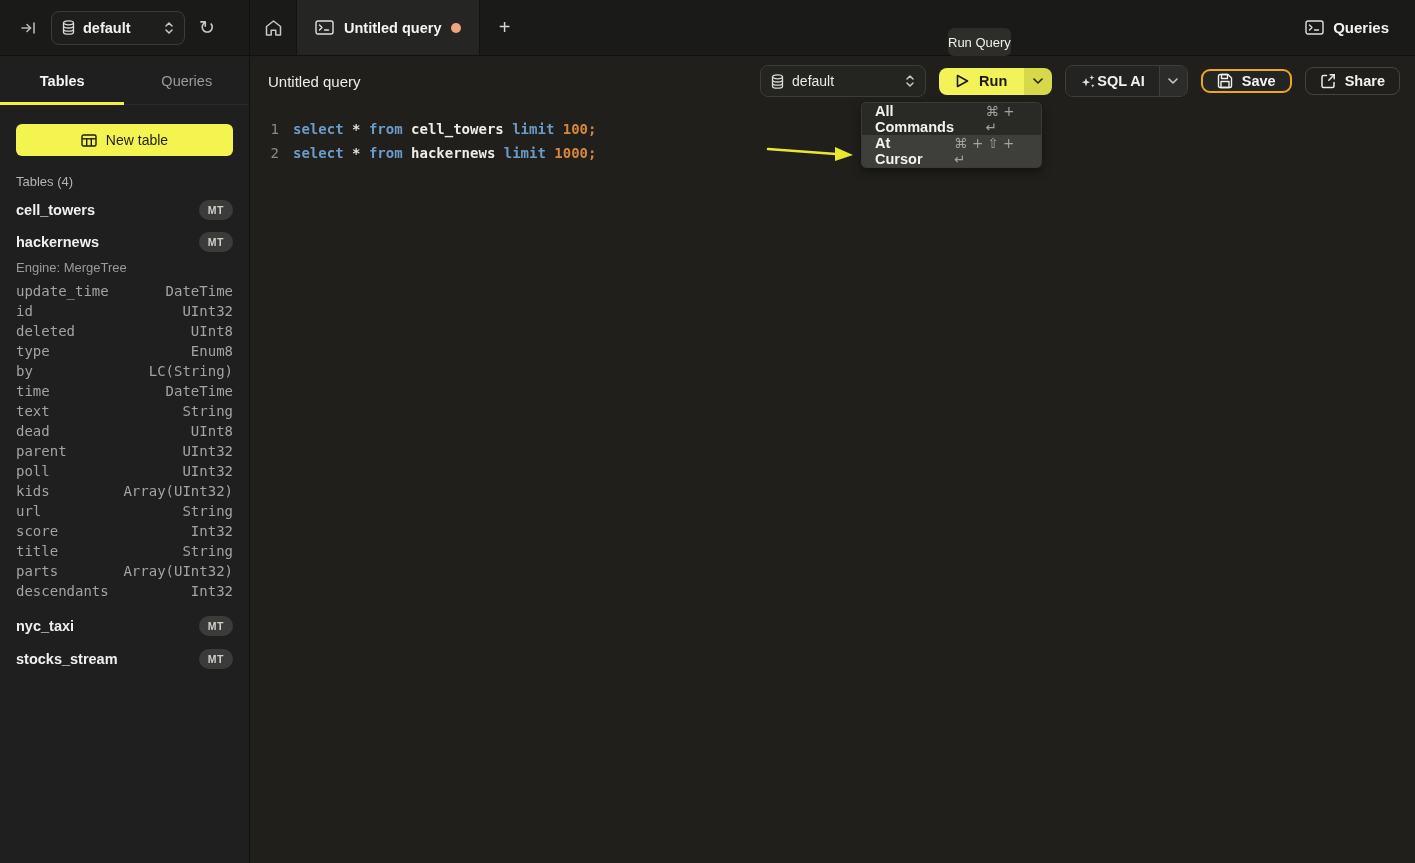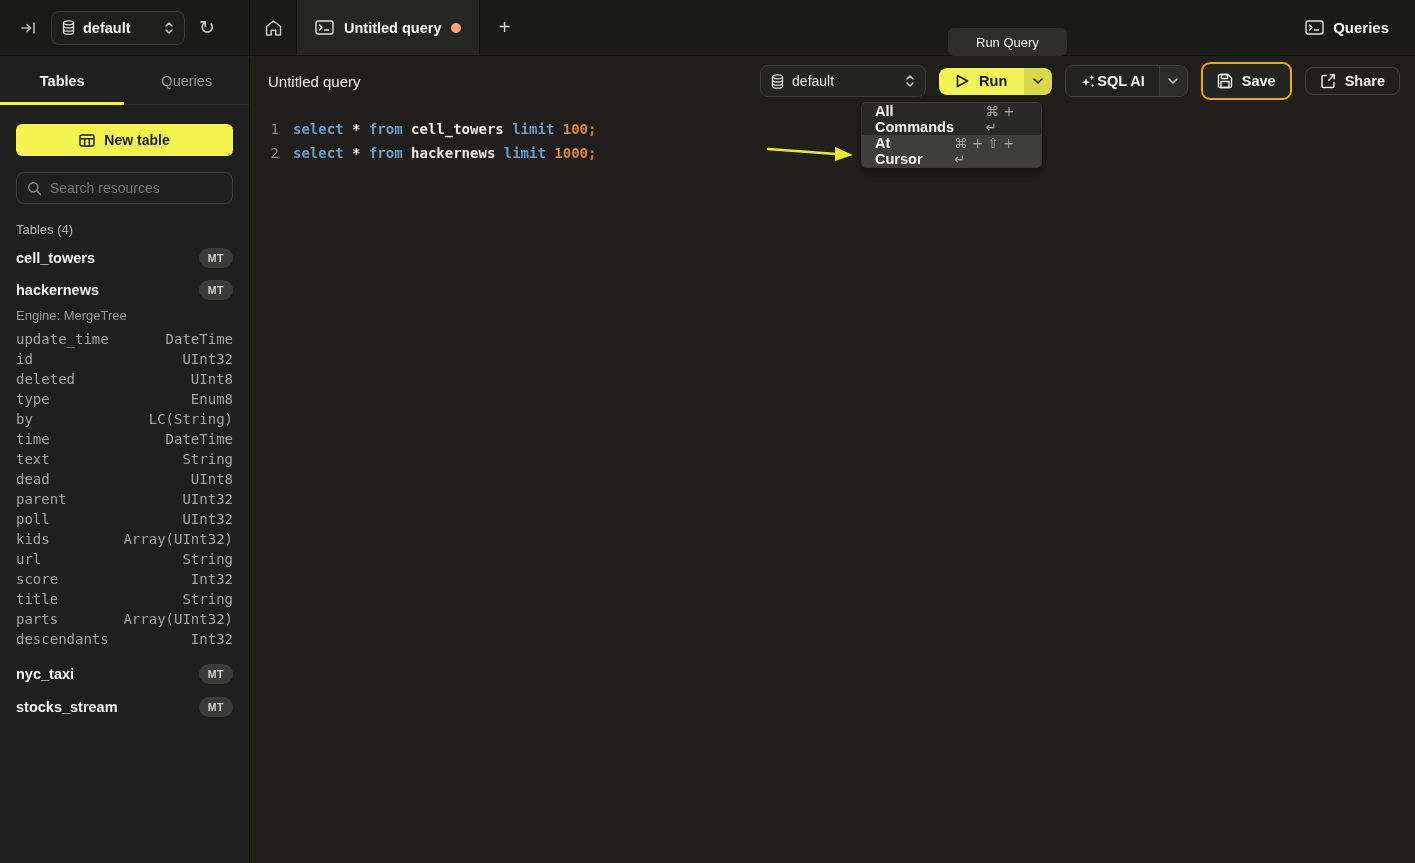--- a/index.html
+++ b/index.html
@@ -54,21 +54,21 @@
   }
   .sidebar-tabs { position:relative; height:48px; display:flex; border-bottom:1px solid #2A2A28; }
   .sidebar-tab { flex:1; display:flex; align-items:center; justify-content:center; font-size:14.5px; cursor:pointer; background:none; border:none; }
   .sidebar-tab.active { color:#F4F4F2; font-weight:700; }
   .sidebar-tab.inactive { color:#9A9A97; font-weight:500; }
   .tab-underline { position:absolute; bottom:-1px; left:0; width:124px; height:3px; background:#F2F23E; }
 
   .sidebar-content { padding:0 16px; }
   .new-table-btn {
     margin-top:19px; width:100%; height:32px; border:none; border-radius:6px;
-    background:#F4F451; color:#1E1E1C; font-size:14px; font-weight:700;
+    background:#F4F451; color:#1E1E1C; font-size:14px; font-weight:400;
     font-family:"Liberation Sans", sans-serif;
     display:flex; align-items:center; justify-content:center; gap:9px; cursor:pointer;
   }
   .search-box {
     margin-top:16px; height:32px; border:1px solid #3C3C3A; border-radius:8px;
     display:flex; align-items:center; gap:8px; padding:0 10px;
   }
   .search-box input {
     flex:1; background:transparent; border:none; outline:none;
     color:#D0D0CD; font-size:14px; font-family:"Liberation Sans", sans-serif;
@@ -115,21 +115,21 @@
     display:flex; align-items:center; gap:10px; padding:0 17px;
     font-size:14.5px; font-weight:600; font-family:"Liberation Sans", sans-serif;
   }
   .run-chev { background:#D8D84B; width:28px; display:flex; align-items:center; justify-content:center; border:none; cursor:pointer; }
 
   .split-btn { display:flex; height:32px; border:1px solid #3E3E3B; border-radius:8px; overflow:hidden; cursor:pointer; }
   .split-main { background:#232321; border:none; display:flex; align-items:center; padding:0 14px; color:#F0F0EE; font-size:14.5px; font-weight:600; font-family:"Liberation Sans", sans-serif; cursor:pointer; }
   .split-chev { background:#2C2C2A; width:28px; display:flex; align-items:center; justify-content:center; border:none; border-left:1px solid #3E3E3B; cursor:pointer; }
 
   .save-btn {
-    height:38px; background:#242422; border:2px solid #EDA71D; border-radius:9px;
+    height:24px; background:#242422; border:2px solid #EDA71D; border-radius:9px;
     display:flex; align-items:center; gap:9px; padding:0 14px;
     color:#F2F2F0; font-size:14.5px; font-weight:600; font-family:"Liberation Sans", sans-serif; cursor:pointer;
   }
   .share-btn {
     height:28px; background:transparent; border:1px solid #434340; border-radius:8px;
     display:flex; align-items:center; gap:9px; padding:0 14px;
     color:#F2F2F0; font-size:14.5px; font-weight:600; font-family:"Liberation Sans", sans-serif; cursor:pointer;
   }
 
   
@@ -143,21 +143,21 @@
   .line-number { width:28px; text-align:right; margin-right:14px; color:#8B8B87; font-weight:normal; }
   .tok-kw { color:#6B9CC7; }
   .tok-pl { color:#E4E4E0; }
   .tok-tbl { color:#ECECE8; }
   .tok-num { color:#D6873E; }
 
   
   .run-tooltip {
     position:absolute; left:948px; top:28px; height:28px;
     background:#2D2D2A; border-radius:6px;
-    display:flex; align-items:center; padding:0 28px;
+    display:flex; align-items:center; padding:0 0;
     font-size:13px; font-weight:500; color:#F0F0EE; z-index:30;
   }
   .run-menu {
     position:absolute; left:861px; top:102px; width:181px;
     background:#292926; border:1px solid #3A3A37; border-radius:5px;
     overflow:hidden; z-index:25; box-shadow:0 4px 10px rgba(0,0,0,0.4);
   }
   .menu-row { height:32px; display:flex; align-items:center; gap:14px; padding:0 13px; cursor:pointer; }
   .menu-row.highlight { background:#3E3E3B; }
   .menu-row .mlabel { font-size:14.5px; font-weight:600; color:#F2F2F0; }
@@ -249,29 +249,20 @@
         <svg width="16" height="13" viewBox="0 0 16 13" fill="none" stroke="#1E1E1C" stroke-width="1.4" stroke-linejoin="round">
           <rect x="1" y="1" width="14" height="11" rx="1.5"></rect>
           <line x1="1" y1="4.8" x2="15" y2="4.8"></line>
           <line x1="5.7" y1="4.8" x2="5.7" y2="12"></line>
           <line x1="10.3" y1="4.8" x2="10.3" y2="12"></line>
         </svg>
       </span>
       <span>New table</span>
     </button>
 
-    <div class="search-box">
-      <span>
-        <svg width="15" height="15" viewBox="0 0 15 15" fill="none" stroke="#8A8A86" stroke-width="1.5" stroke-linecap="round">
-          <circle cx="6.3" cy="6.3" r="4.6"></circle>
-            <line x1="9.9" y1="9.9" x2="13.5" y2="13.5"></line>
-        </svg>
-      </span>
-      <input type="text" placeholder="Search resources" style="">
-    </div>
 
     <div class="section-label">Tables (4)</div>
 
     <div class="table-row row-cell">
       <span class="tname">cell_towers</span>
       <span class="mt-badge">MT</span>
     </div>
 
     <div class="table-row row-hacker">
       <span class="tname">hackernews</span>

